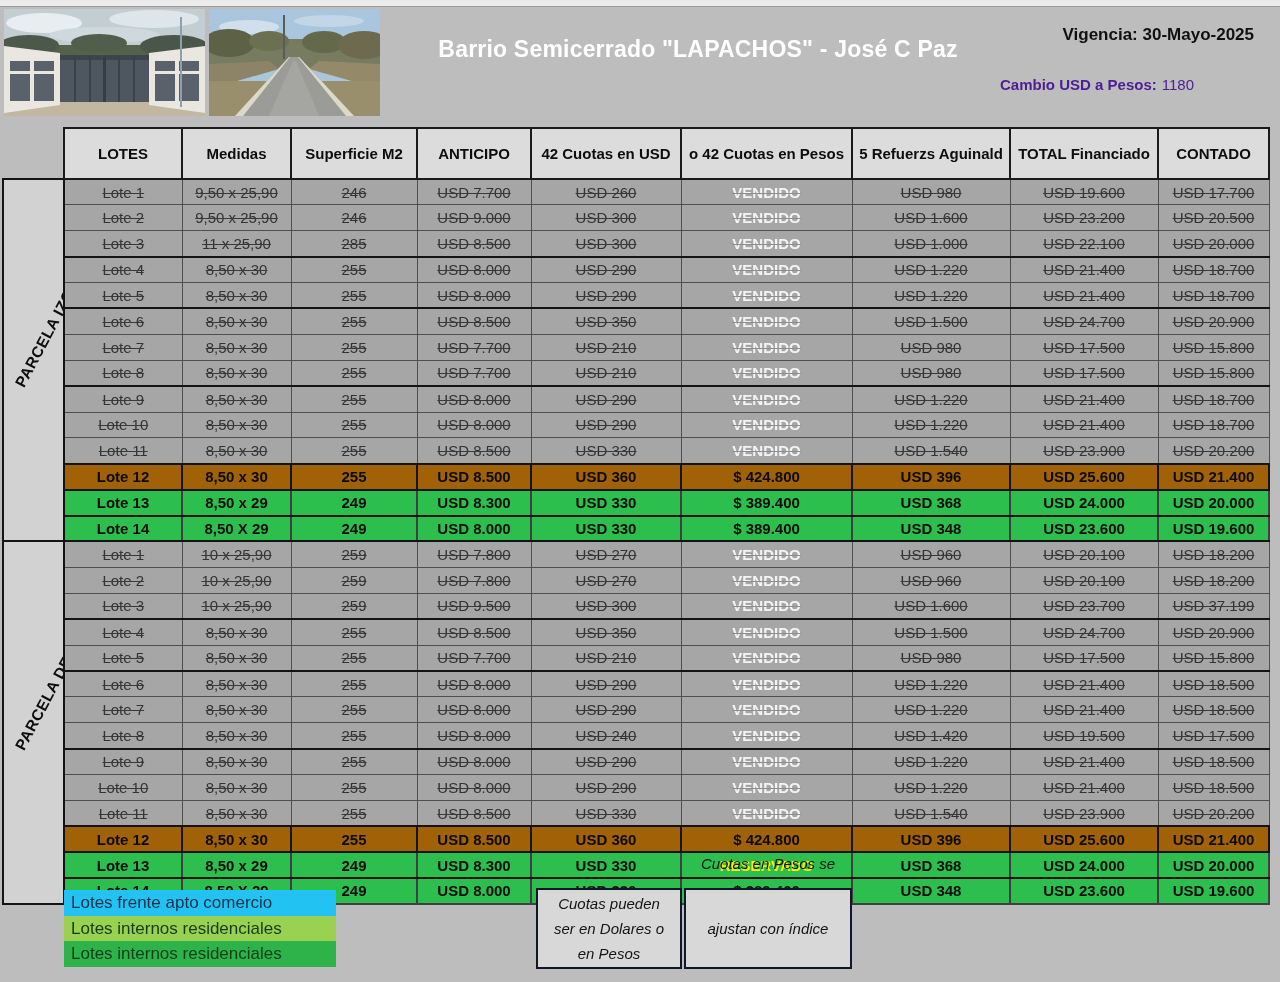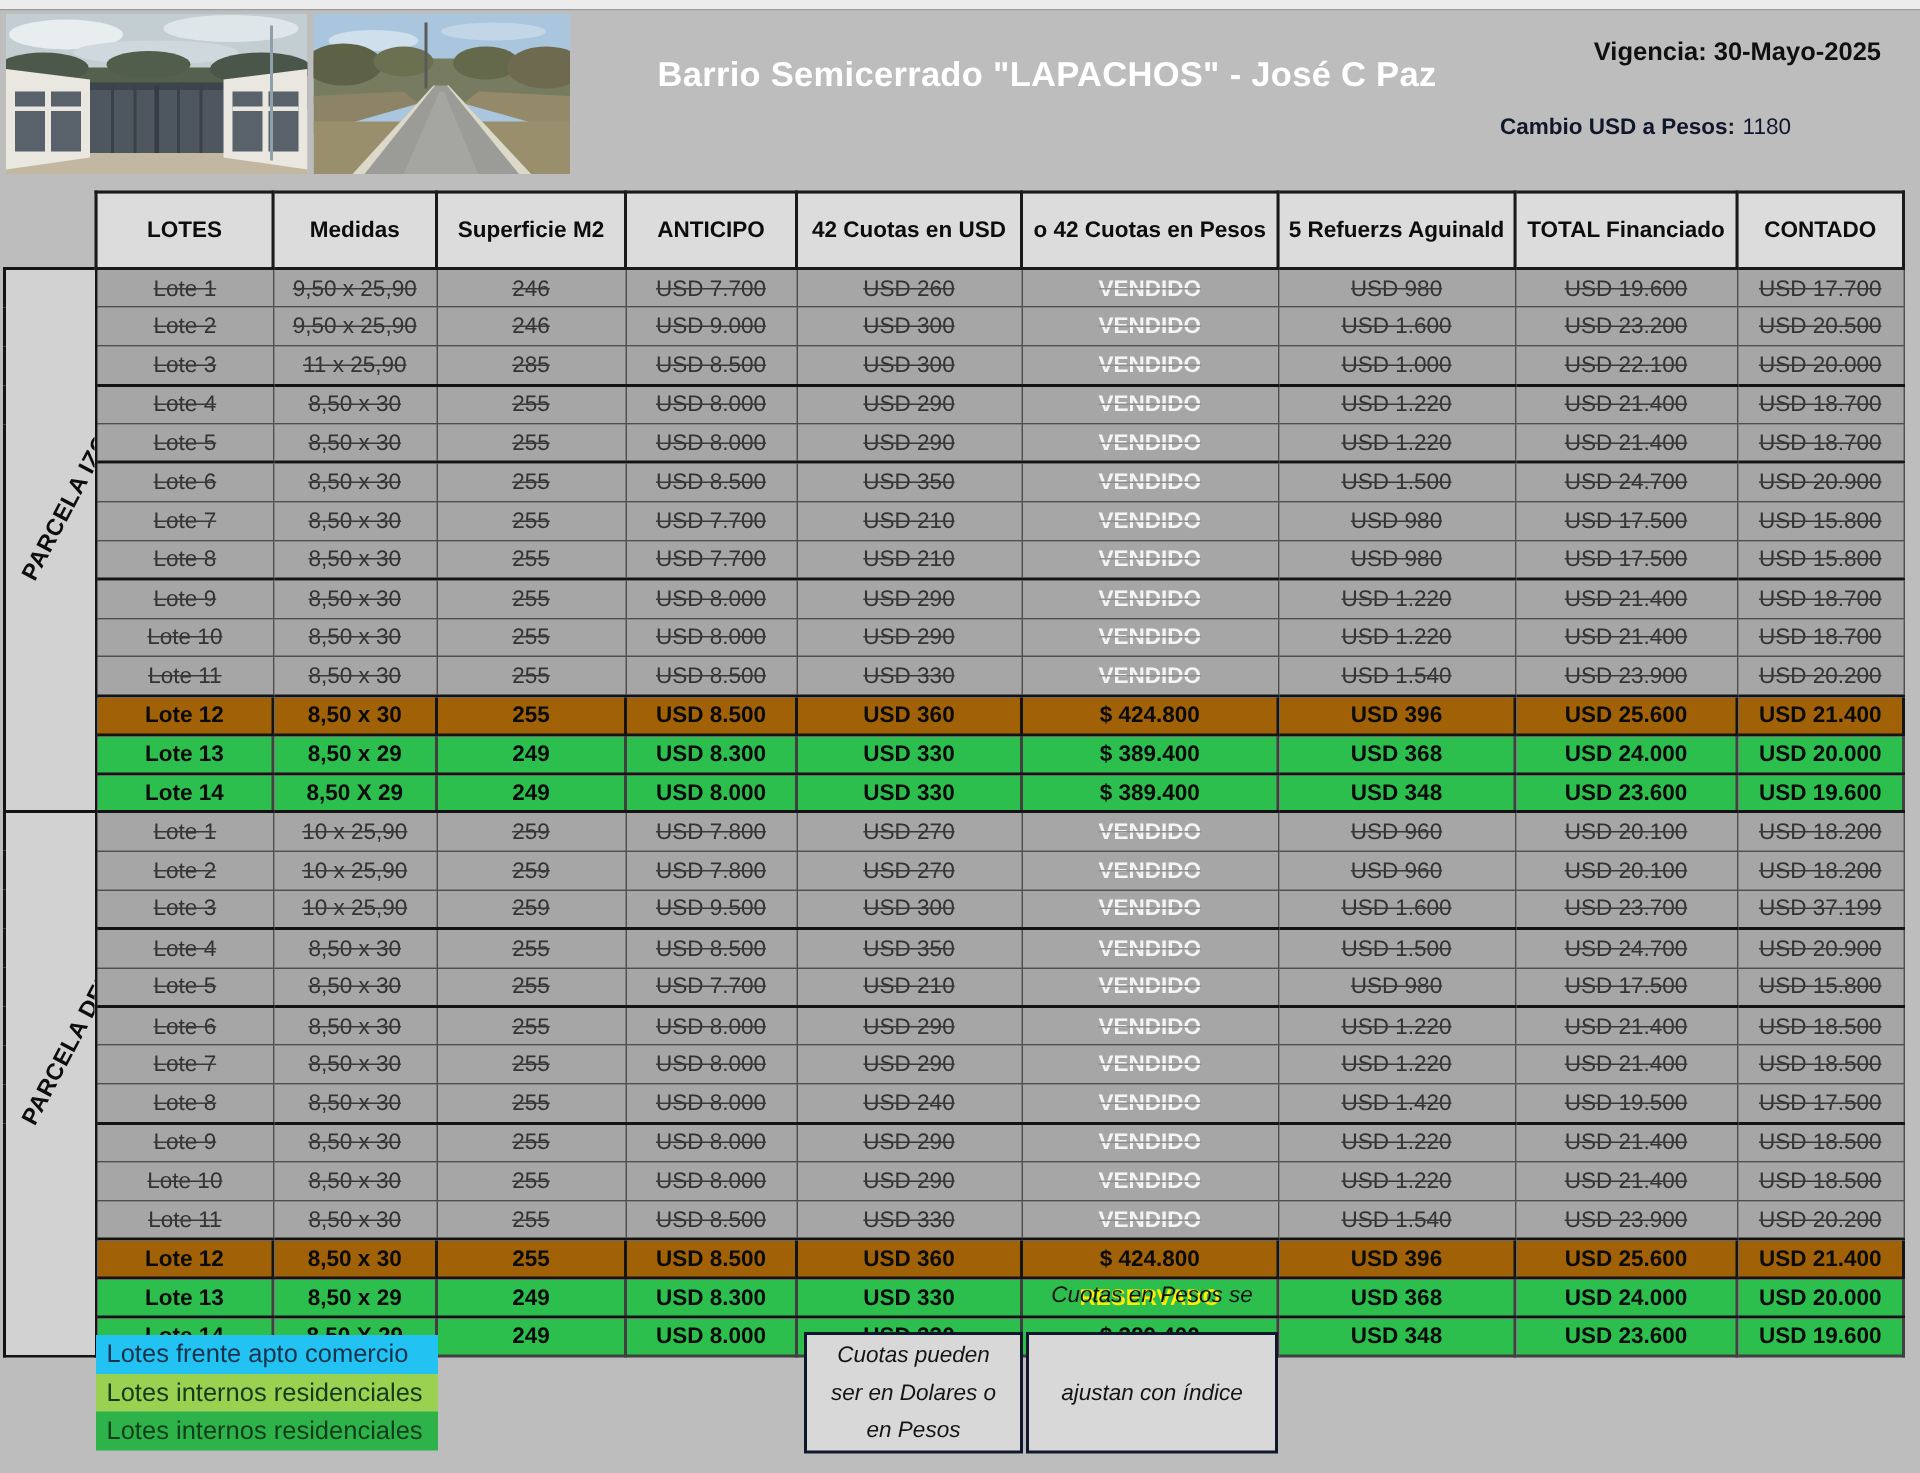--- a/index.html
+++ b/index.html
@@ -20,21 +20,21 @@
     position:absolute; left:392px; top:36px; width:612px;
     text-align:center; font-size:23px; font-weight:bold; color:#ffffff;
     letter-spacing:0.2px; white-space:nowrap;
   }
   .vigencia {
     position:absolute; right:26px; top:25px;
     font-size:17px; font-weight:bold; color:#101010; white-space:nowrap;
   }
   .cambio {
     position:absolute; right:86px; top:76px;
-    font-size:15px; color:#0f172a; white-space:nowrap;
+    font-size:15px; color:#4c1d95; white-space:nowrap;
   }
   .cambio .lbl { font-weight:bold; }
   .cambio .val { font-weight:normal; margin-left:5px; }
 
   table.price-table {
     position:absolute; top:127px; left:2px; width:1268px;
     border-collapse:collapse; table-layout:fixed;
   }
   th, td {
     overflow:hidden; white-space:nowrap; text-align:center; vertical-align:middle;
@@ -69,21 +69,21 @@
   td.section-label {
     background:#d2d2d2 !important; border:2px solid #141414 !important;
     text-decoration:none !important; position:relative;
   }
   td.section-label .rot {
     transform:rotate(-62deg); transform-origin:center;
     font-weight:bold; font-size:15.5px; color:#0d0d0d;
     white-space:nowrap; letter-spacing:0.4px;
   }
 
-  .legend { position:absolute; left:64px; top:890px; width:228px; }
+  .legend { position:absolute; left:64px; top:890px; width:272px; }
   .legend-item {
     height:25.6px; line-height:25.6px; padding-left:7px;
     font-size:17px; color:#16324a; white-space:nowrap;
   }
   .legend-item.green-text { color:#123d1c; }
 
   .notes { position:absolute; left:536px; top:888px; display:flex; }
   .note-box {
     border:2px solid #0f172a; background:#d8d8d8; height:81px;
     font-style:italic; font-size:15px; color:#141414;

